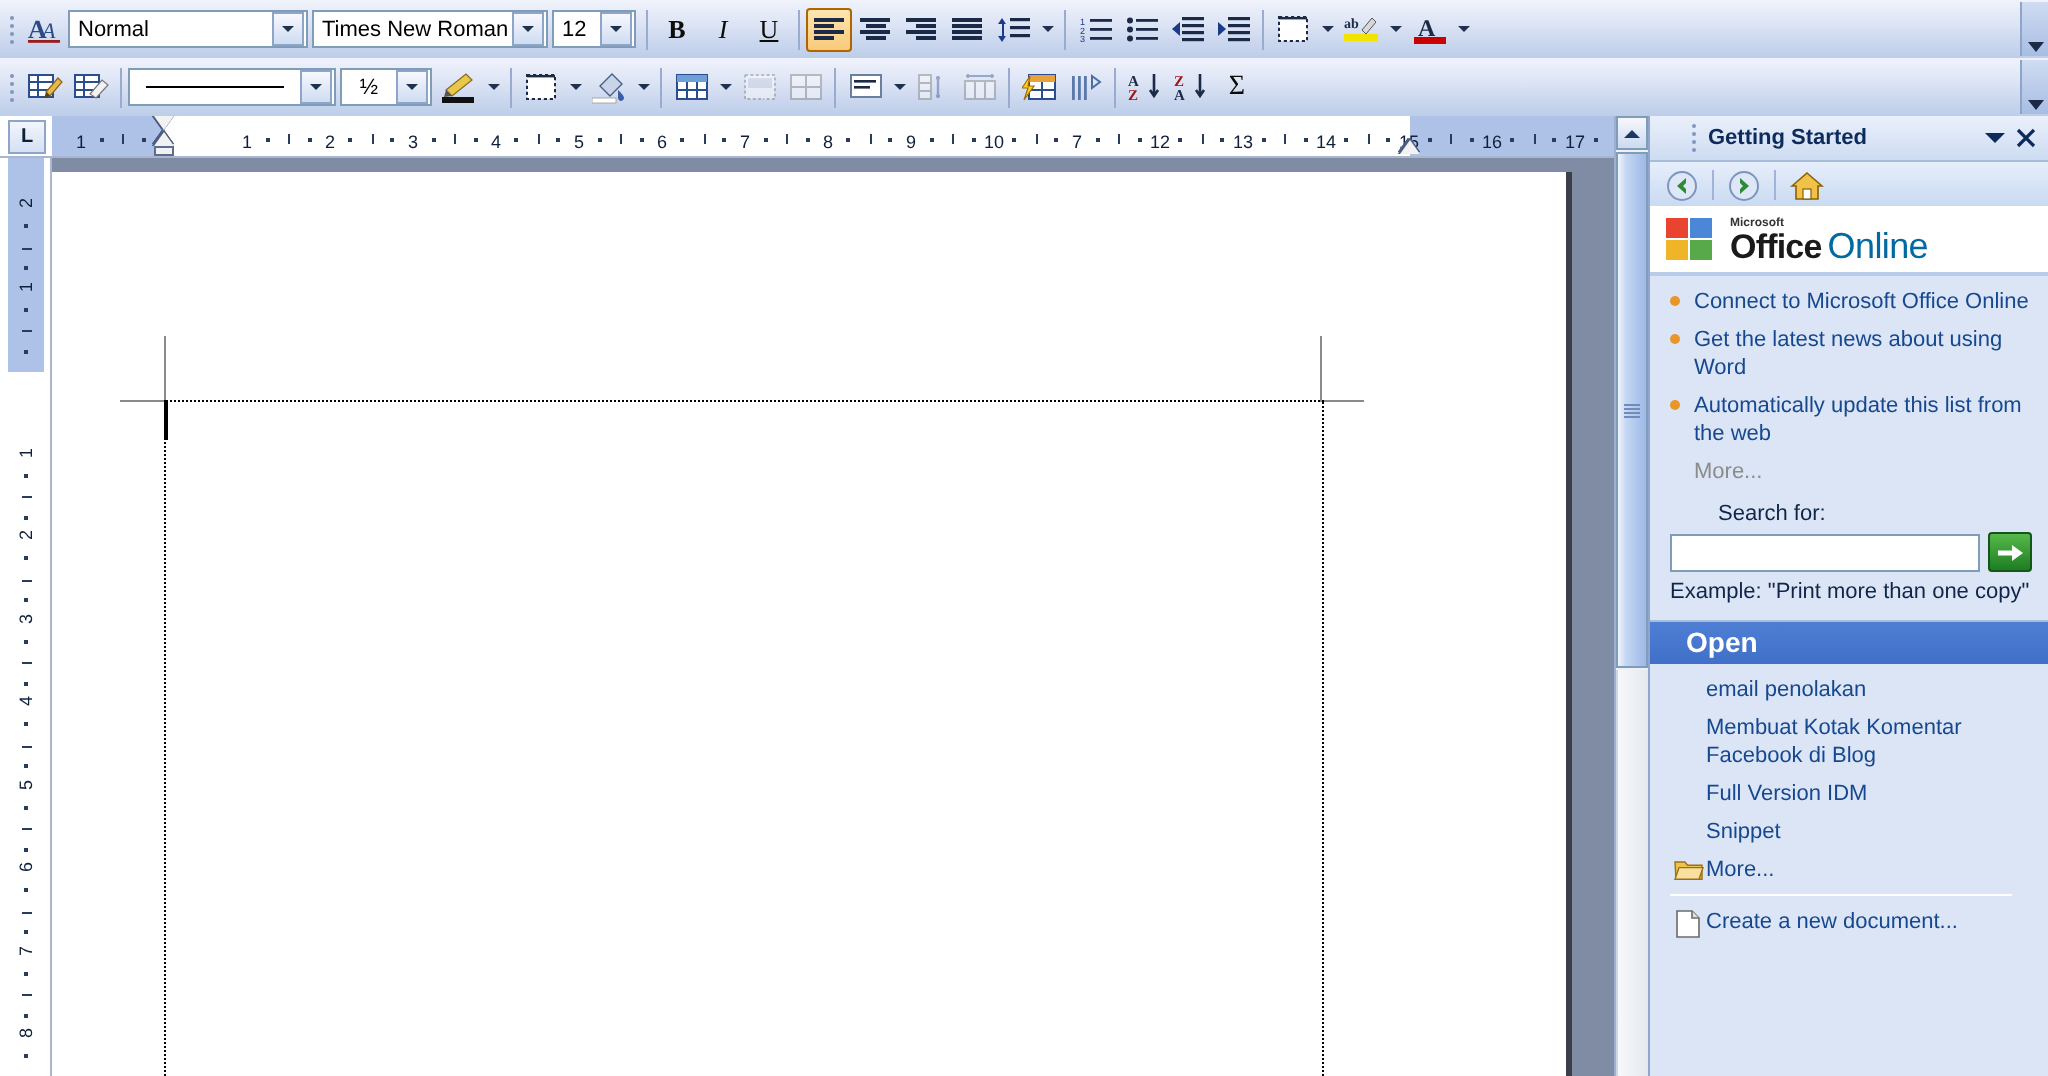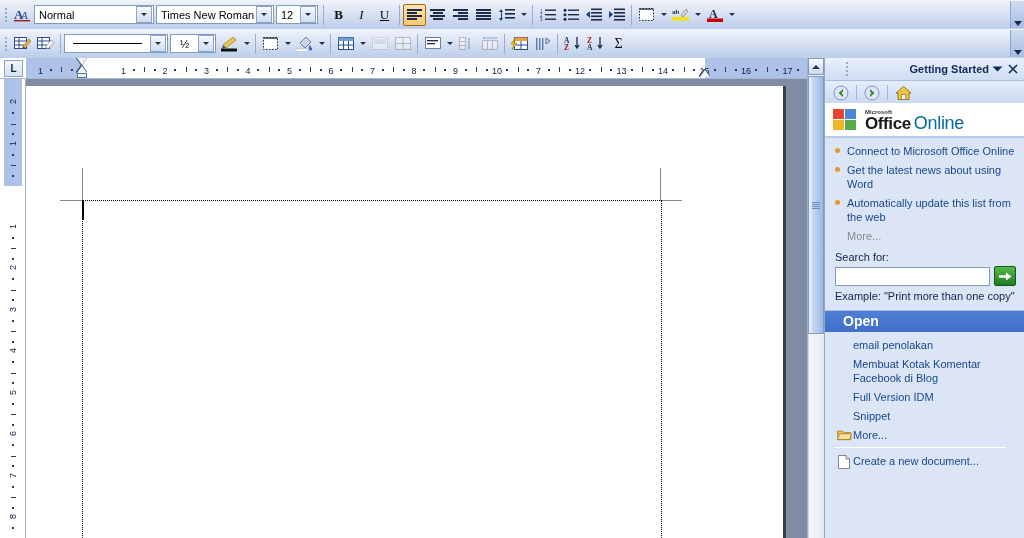--- a/index.html
+++ b/index.html
@@ -206,21 +206,21 @@
 
   
   #task-pane {
     position: absolute; top: 58px; right: 0; width: 200px; bottom: 0;
     background: #d6e1f4; border-left: 1px solid #8fa6cd;
     box-sizing: border-box; overflow: hidden;
   }
   #tp-header {
     height: 22px; display: flex; align-items: center;
     background: linear-gradient(to bottom,#eaf0fb,#cddcf2);
-    border-bottom: 1px solid #a8bcdc; padding-left: 16px; text-align: right;
+    border-bottom: 1px solid #a8bcdc; padding-left: 16px;
   }
   #tp-header .grip { height: 16px; }
   #tp-title {
     font-weight: bold; font-size: 11px; color: #0c2a5c; flex: 1; padding-left: 2px;
   }
   .tp-hbtn { width: 16px; height: 16px; display: flex; align-items: center; justify-content: center; }
   #tp-nav {
     height: 23px; display: flex; align-items: center; gap: 0px; padding-left: 4px;
     background: linear-gradient(to bottom,#e6eefb,#c8d9f1);
     border-bottom: 1px solid #a8bcdc;
@@ -245,21 +245,21 @@
                    font-family: "Liberation Sans", sans-serif; letter-spacing: -0.3px; }
 
   #links-section { padding: 6px 8px 4px 10px; background: #dbe5f6; }
   .link-row { display: flex; align-items: flex-start; margin-bottom: 5px; }
   .bullet { width: 5px; height: 5px; border-radius: 50%; background: #e8952a; margin: 4px 7px 0 0; flex: none; }
   .tp-link { color: #16488f; font-size: 11px; line-height: 14px; }
   .tp-link.muted { color: #8b8b8b; }
   .tp-more-row { padding-left: 12px; }
 
   #search-section { padding: 4px 8px 8px 10px; background: #dbe5f6; }
-  #search-label { color: #10254a; font-size: 11px; margin-bottom: 3px; }
+  #search-label { color: #10254a; font-size: 11px; margin-bottom: 3px; margin-left: 24px; }
   #search-row { display: flex; align-items: center; gap: 4px; }
   #search-input {
     flex: 1; height: 19px; background: #fff; border: 1px solid #7f9db9;
     box-sizing: border-box; font-size: 11px; padding: 0 3px; color: #000;
     font-family: "Liberation Sans", sans-serif;
   }
   #search-go {
     width: 22px; height: 20px; background: linear-gradient(to bottom,#57b84b,#1d7d22);
     border: 1px solid #14561a; box-sizing: border-box; border-radius: 2px;
     display: flex; align-items: center; justify-content: center; color: #fff;

